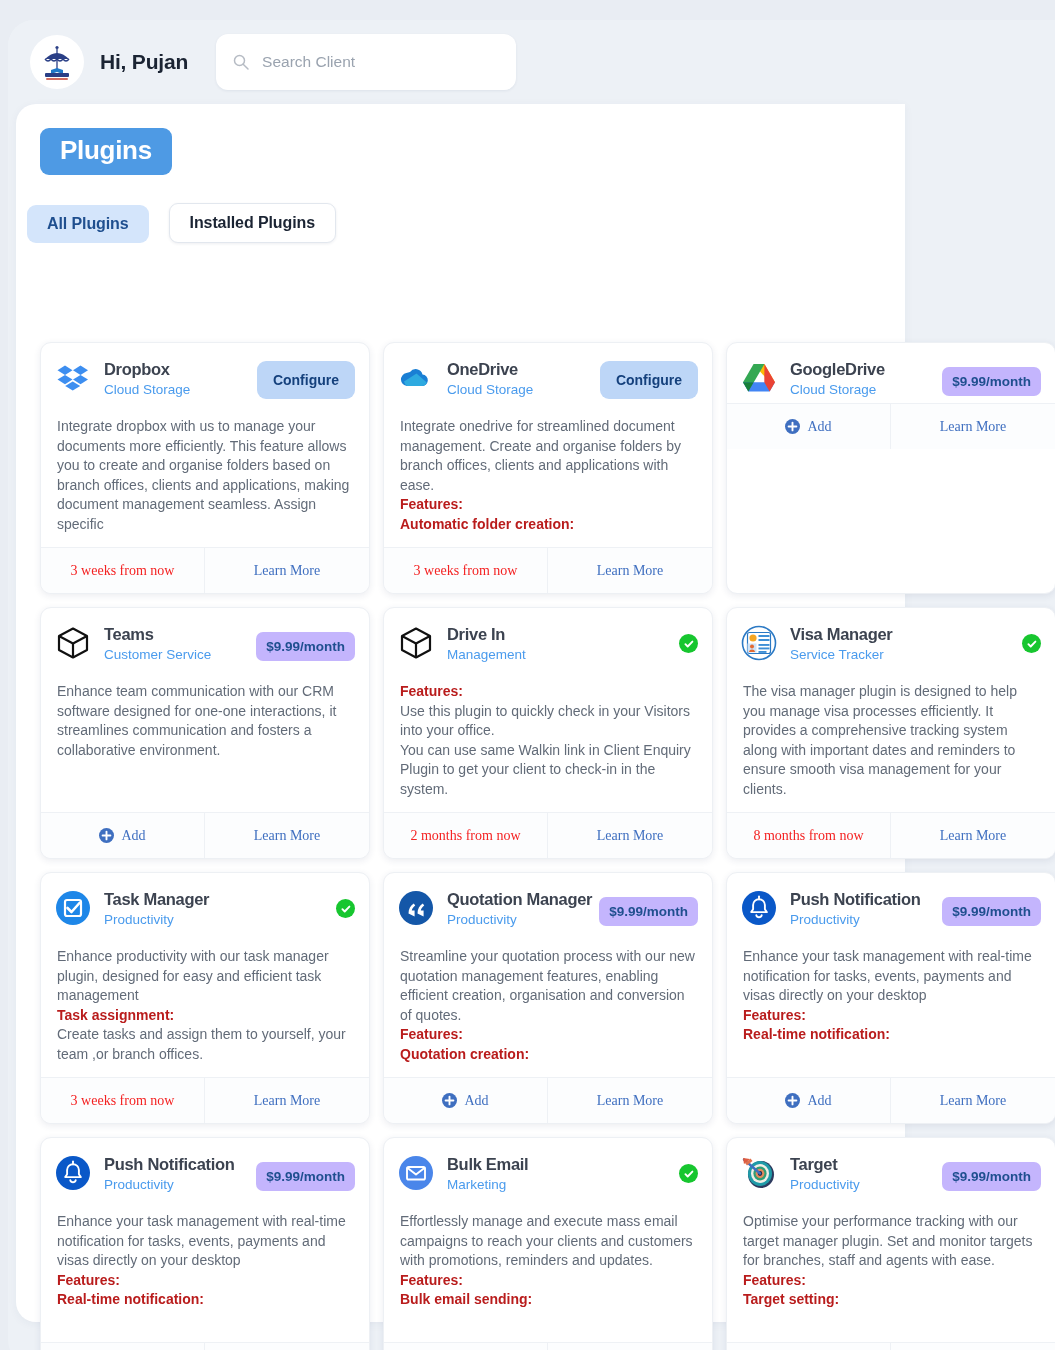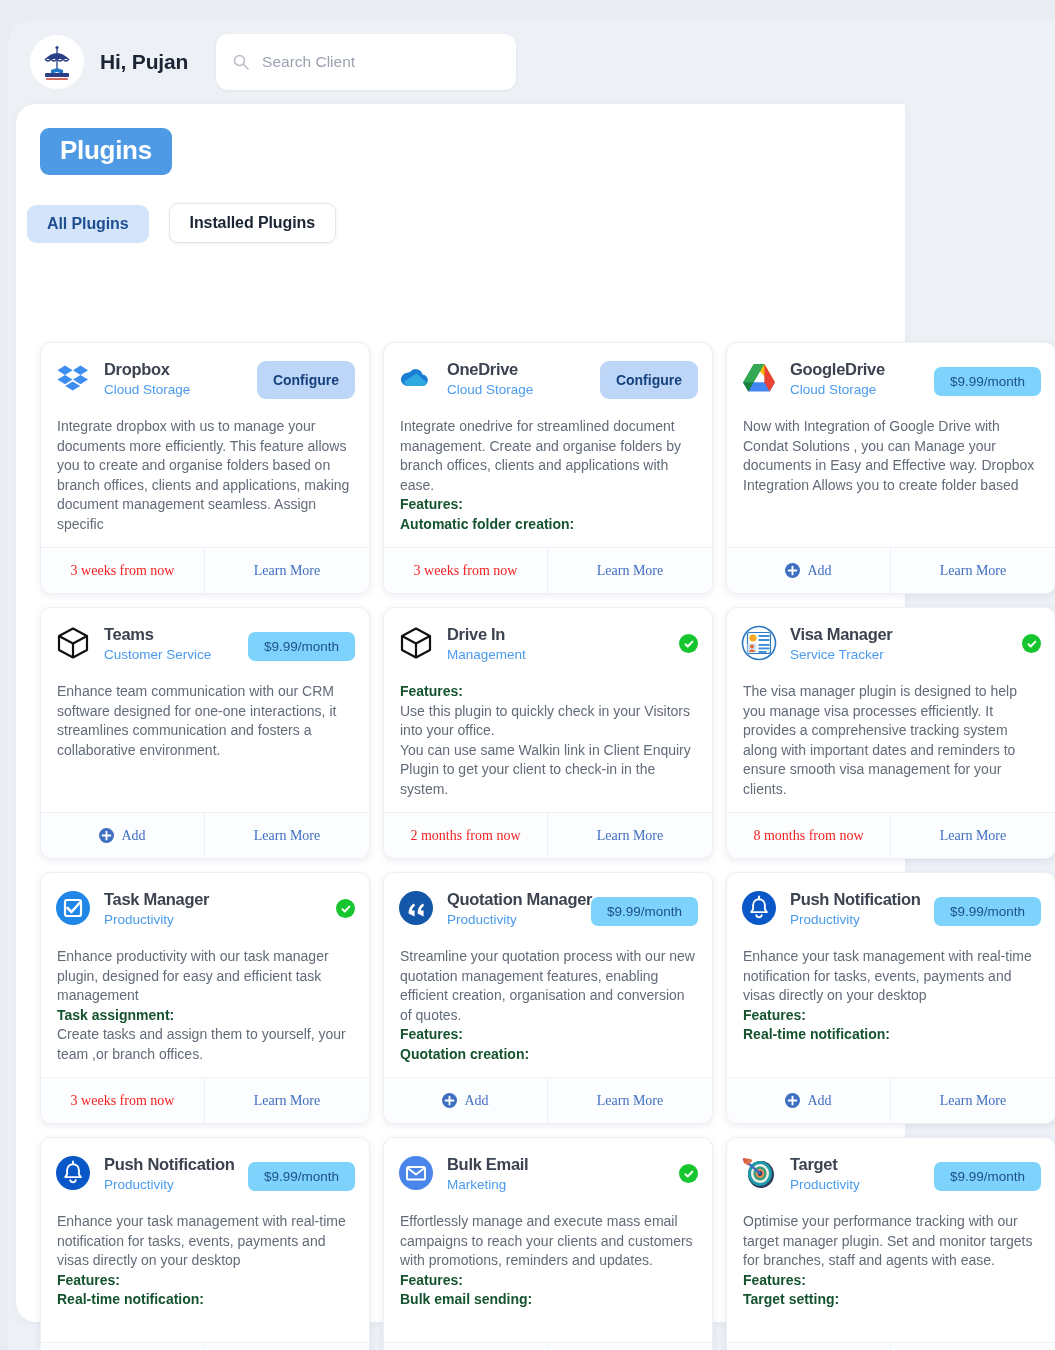--- a/index.html
+++ b/index.html
@@ -135,26 +135,26 @@
   }
   .card-cat {
     font-size: 13.5px;
     color: #4a9bed;
     margin-top: 2px;
     line-height: 1.25;
   }
   .card-badge {
     flex: none;
     margin-left: 6px;
-    background: #7dd3fc;
+    background: #c4b5fd;
     color: #1f4f8f;
     font-size: 13.5px;
-    font-weight: normal;
+    font-weight: bold;
     border-radius: 7px;
-    padding: 7px 16px;
+    padding: 7px 10px;
     white-space: nowrap;
     align-self: flex-start;
     margin-top: 8px;
   }
   .card-action-btn {
     flex: none;
     margin-left: 6px;
     background: #bdd6f7;
     color: #14407c;
     font-size: 14px;
@@ -182,21 +182,21 @@
     flex: 1 1 auto;
     padding: 14px 16px 0 16px;
     overflow: hidden;
   }
   .card-desc {
     font-size: 14px;
     line-height: 19.6px;
     color: #626b78;
     white-space: pre-line;
   }
-  .card-desc b { color: #14532d; font-weight: bold; }
+  .card-desc b { color: #b91c1c; font-weight: bold; }
   .card-foot {
     height: 46px;
     flex: none;
     border-top: 1px solid #eef1f5;
     display: flex;
     background: #fcfdfe;
     font-family: Liberation Serif, serif;
   }
   .foot-cell {
     flex: 1 1 50%;
@@ -320,23 +320,20 @@
                 <path d="M22.4 1 L33 19.3 L27.6 28.6 L22.3 19.3 Z" fill="#ea4335"></path>
                 <path d="M1 19.3 L6.4 28.6 L11.7 19.3 Z" fill="#188038"></path>
               </svg>
             </div>
             <div class="card-titles">
               <div class="card-name">GoogleDrive</div>
               <div class="card-cat">Cloud Storage</div>
             </div>
             <div class="card-badge">$9.99/month</div>
           </div>
-          <div class="card-body">
-            <div class="card-desc">Now with Integration of Google Drive with Condat Solutions , you can Manage your documents in Easy and Effective way. Dropbox Integration Allows you to create folder based</div>
-          </div>
           <div class="card-foot">
             <div class="foot-cell left">
               <span class="foot-add"><span class="plus-icon"><svg width="15" height="15" viewBox="0 0 15 15">
                     <circle cx="7.5" cy="7.5" r="7.5" fill="#3f6fc0"></circle>
                     <path d="M7.5 3.6 V11.4 M3.6 7.5 H11.4" stroke="#ffffff" stroke-width="1.9" stroke-linecap="round"></path>
                   </svg></span>Add</span>
             </div>
             <div class="foot-cell">
               <span class="foot-learn">Learn More</span>
             </div>

